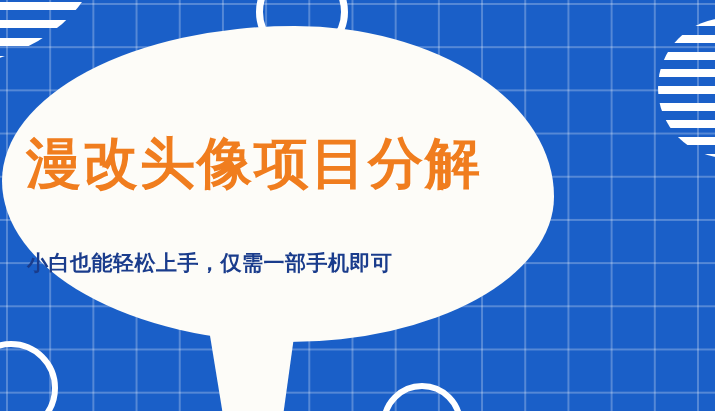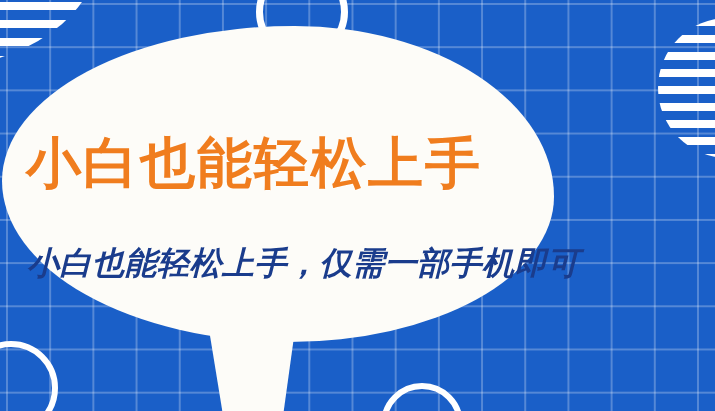--- a/index.html
+++ b/index.html
@@ -134,43 +134,42 @@
     line-height: 62px;
     white-space: nowrap;
     text-shadow: 1px 1px 0 rgba(255,255,255,0.6);
   }
   .poster-subtitle {
     position: absolute;
     left: 27px;
     top: 246px;
     width: 500px;
     color: #1A3C8C;
-    font-size: 32px;
+    font-size: 21px;
     font-weight: 700;
     letter-spacing: 0.5px;
     line-height: 34px;
     white-space: nowrap;
-    font-style: italic;
   }
 </style>
 </head>
 <body>
 
 <div id="poster">
 
   <div class="bg-base"></div>
   <div class="bg-grid"></div>
 
   <div class="deco stripe-topleft"></div>
   <div class="deco stripe-right"></div>
   <div class="deco ring-top"></div>
   <div class="deco ring-bottomleft"></div>
   <div class="deco ring-bottomcenter"></div>
 
   <div class="bubble-tail"></div>
   <div class="bubble"></div>
 
   <div class="text-layer">
-    <div class="poster-title">小白也能轻松上手</div>
+    <div class="poster-title">漫改头像项目分解</div>
     <div class="poster-subtitle">小白也能轻松上手，仅需一部手机即可</div>
   </div>
 
 </div>
 
 </body></html>

